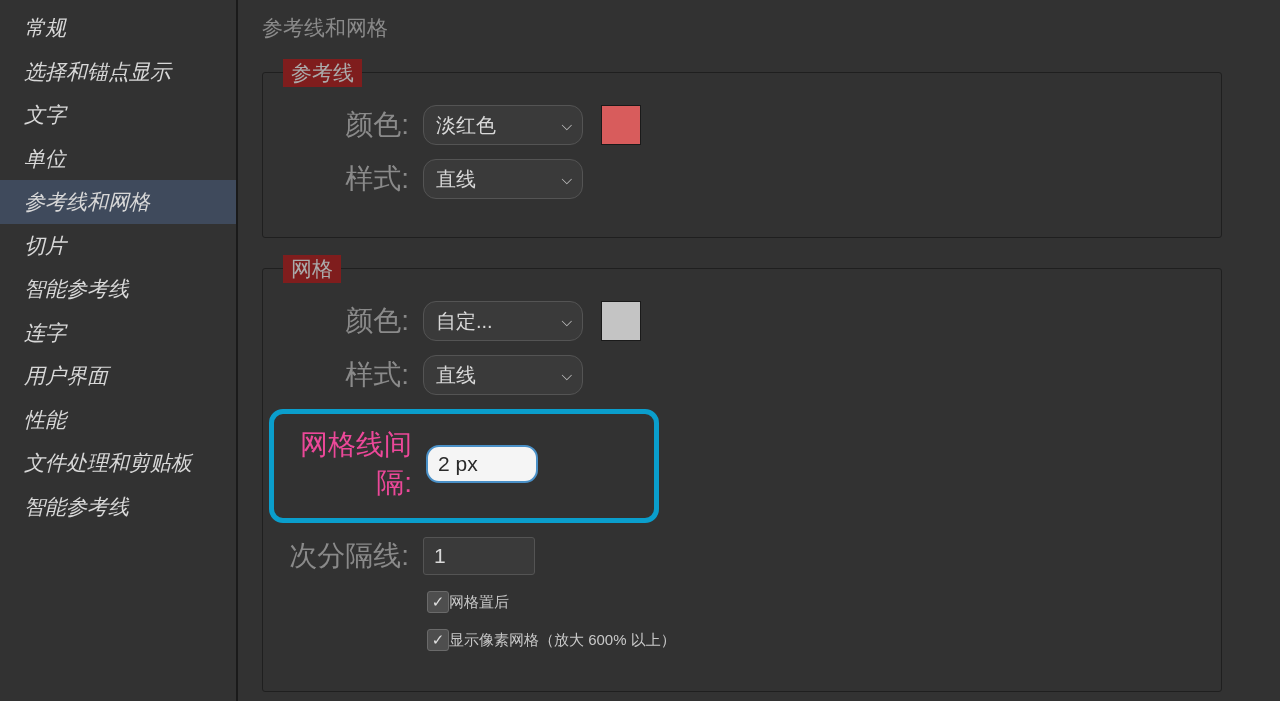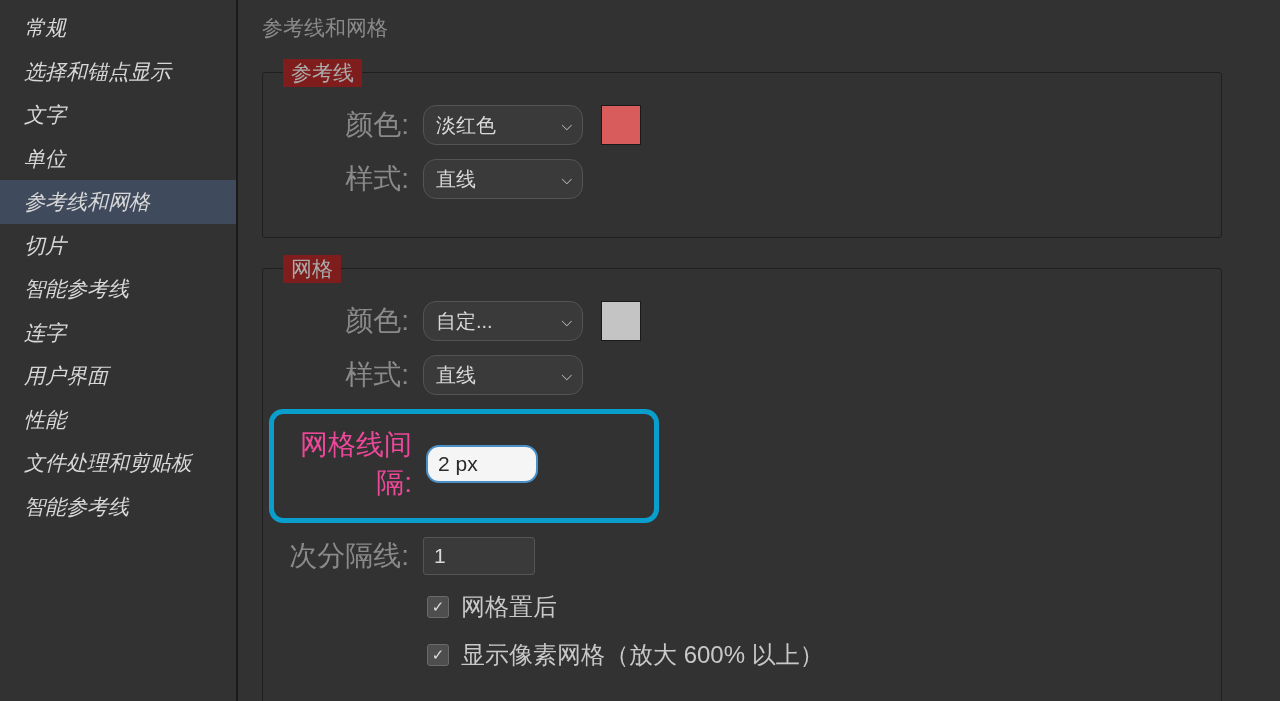--- a/index.html
+++ b/index.html
@@ -137,25 +137,25 @@
       width: 112px;
       padding: 0 10px;
       color: #d8d8d8;
       font-size: 21px;
       display: flex;
       align-items: center;
     }
     .checkbox-row {
       display: flex;
       align-items: center;
-      gap: 12px;
+      gap: 0;
       margin: 16px 0;
       margin-left: 148px;
       color: #c8c8c8;
-      font-size: 24px;
+      font-size: 15px;
     }
     .checkbox {
       width: 22px;
       height: 22px;
       background: #4e4e4e;
       border: 1px solid #6a6a6a;
       border-radius: 3px;
       display: flex;
       align-items: center;
       justify-content: center;

